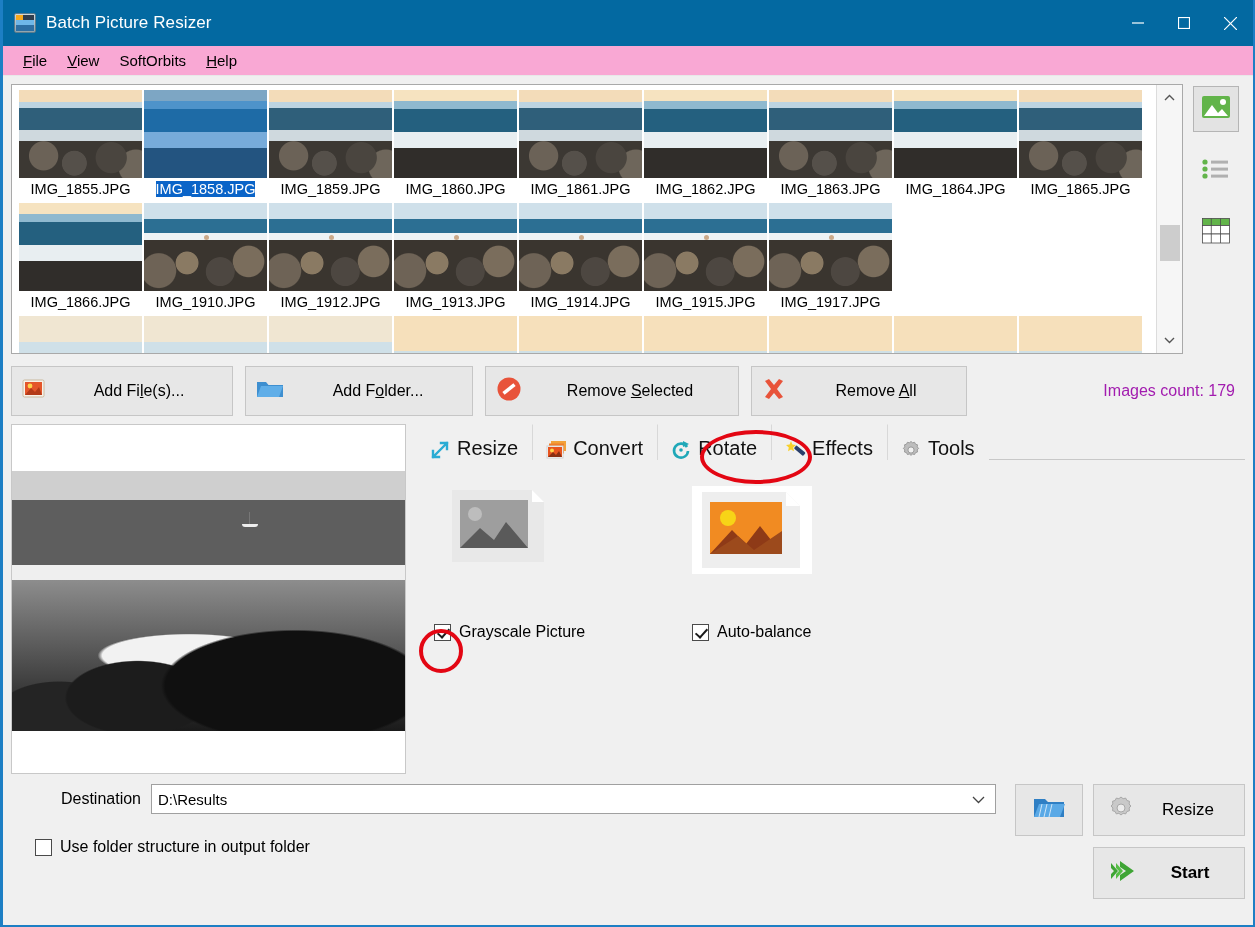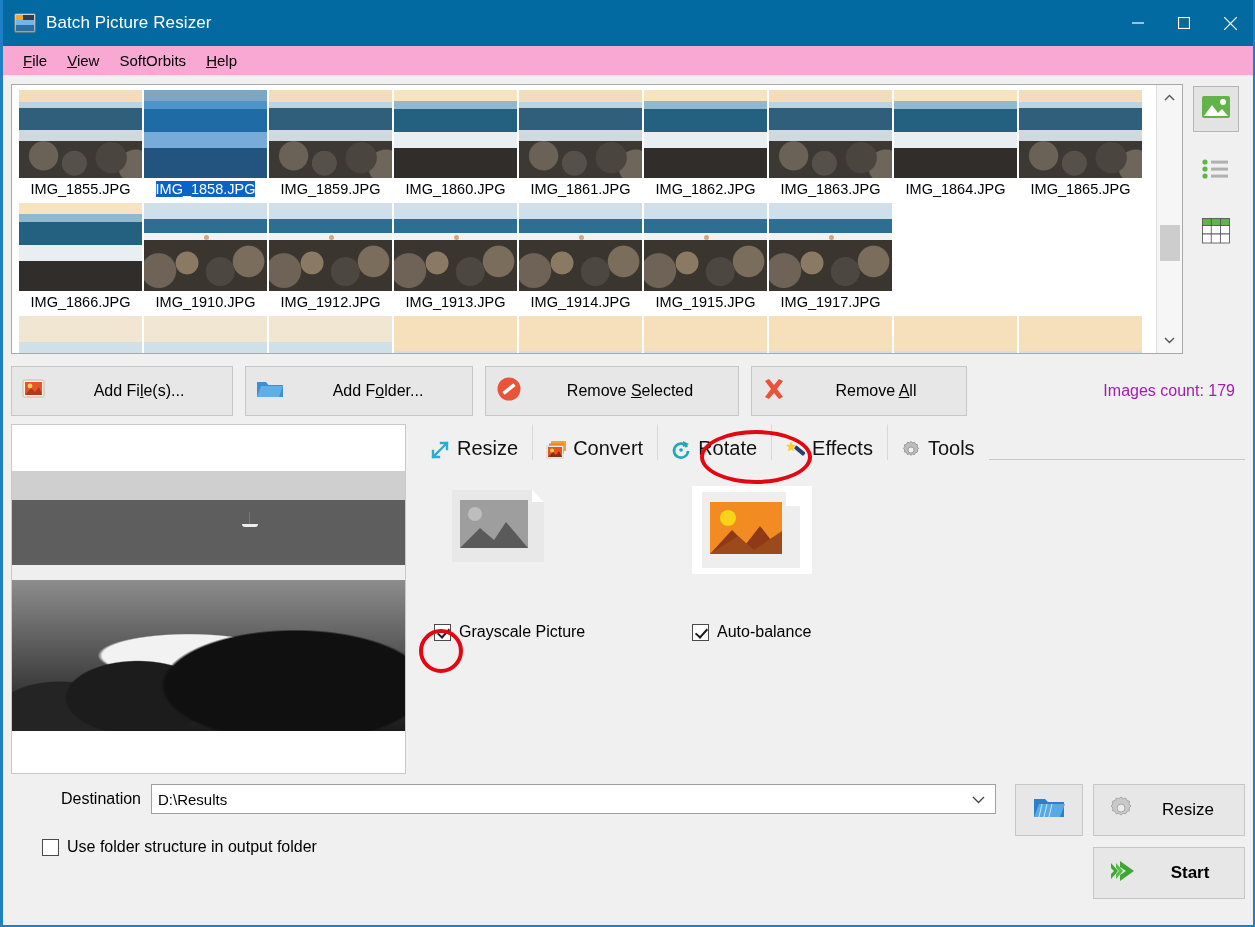--- a/index.html
+++ b/index.html
@@ -215,21 +215,21 @@
   
   .bottom { margin: 10px 8px 0 8px; display: flex; align-items: flex-start; }
   .bottom-left { flex: 1; }
   .dest-row { display: flex; align-items: center; gap: 10px; height: 30px; }
   .dest-label { font-size: 16px; width: 130px; text-align: right; }
   .dest-combo {
     width: 845px; height: 30px; background: #fff; border: 1px solid #a0a0a0;
     display: flex; align-items: center; padding: 0 6px; font-size: 15px; position: relative;
   }
   .dest-combo .caret { position: absolute; right: 10px; color: #444; font-size: 13px; }
-  .folder-row { display: flex; align-items: center; gap: 8px; margin-top: 24px; margin-left: 31px; font-size: 16px; }
+  .folder-row { display: flex; align-items: center; gap: 8px; margin-top: 24px; margin-left: 24px; font-size: 16px; }
   .bottom-right { display: flex; align-items: flex-start; gap: 10px; margin-left: 10px; }
   .browse-btn {
     width: 68px; height: 52px; background: #e7e7e7; border: 1px solid #c6c6c6;
     display: flex; align-items: center; justify-content: center;
   }
   .stackbtns { display: flex; flex-direction: column; gap: 11px; }
   .big-btn {
     width: 152px; height: 52px; background: #e7e7e7; border: 1px solid #c6c6c6;
     display: flex; align-items: center; gap: 12px; padding: 0 14px; font-size: 17px;
   }

